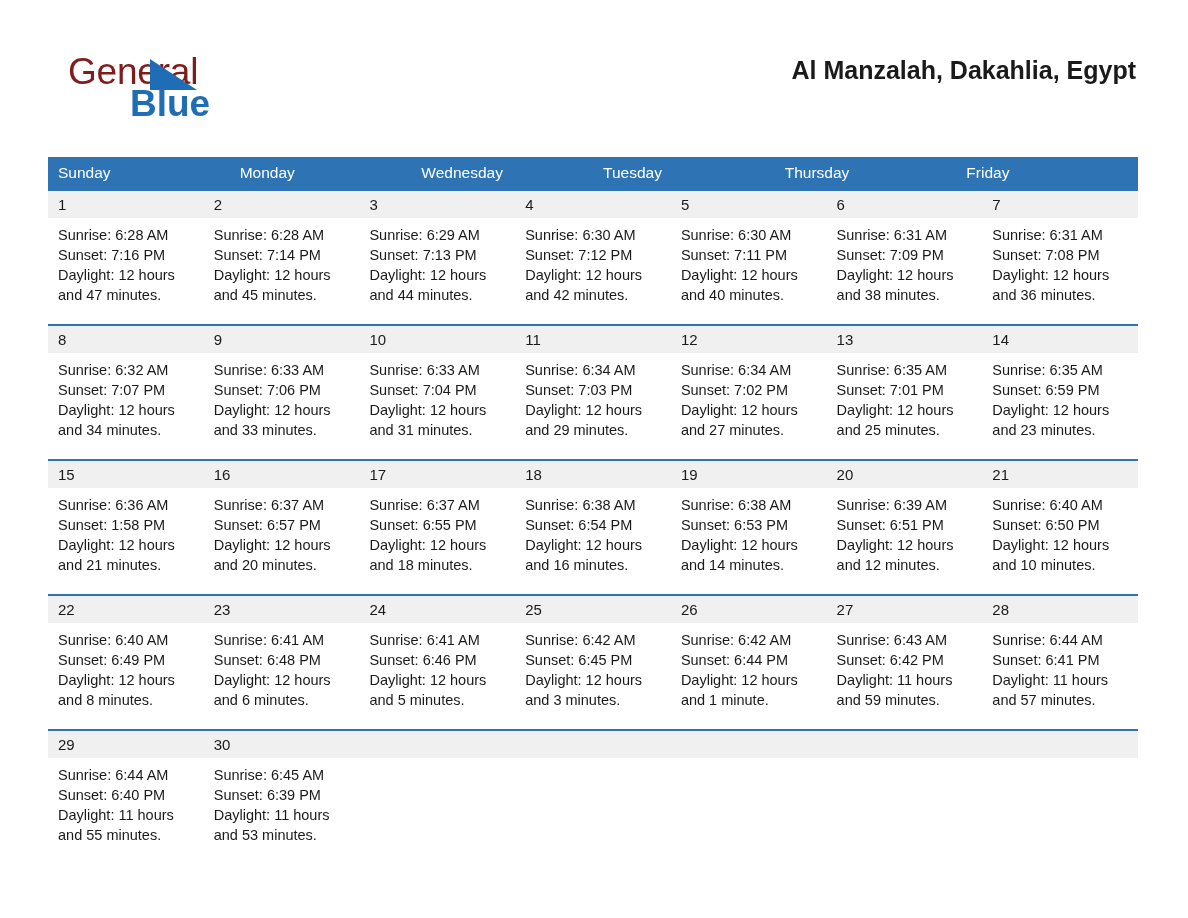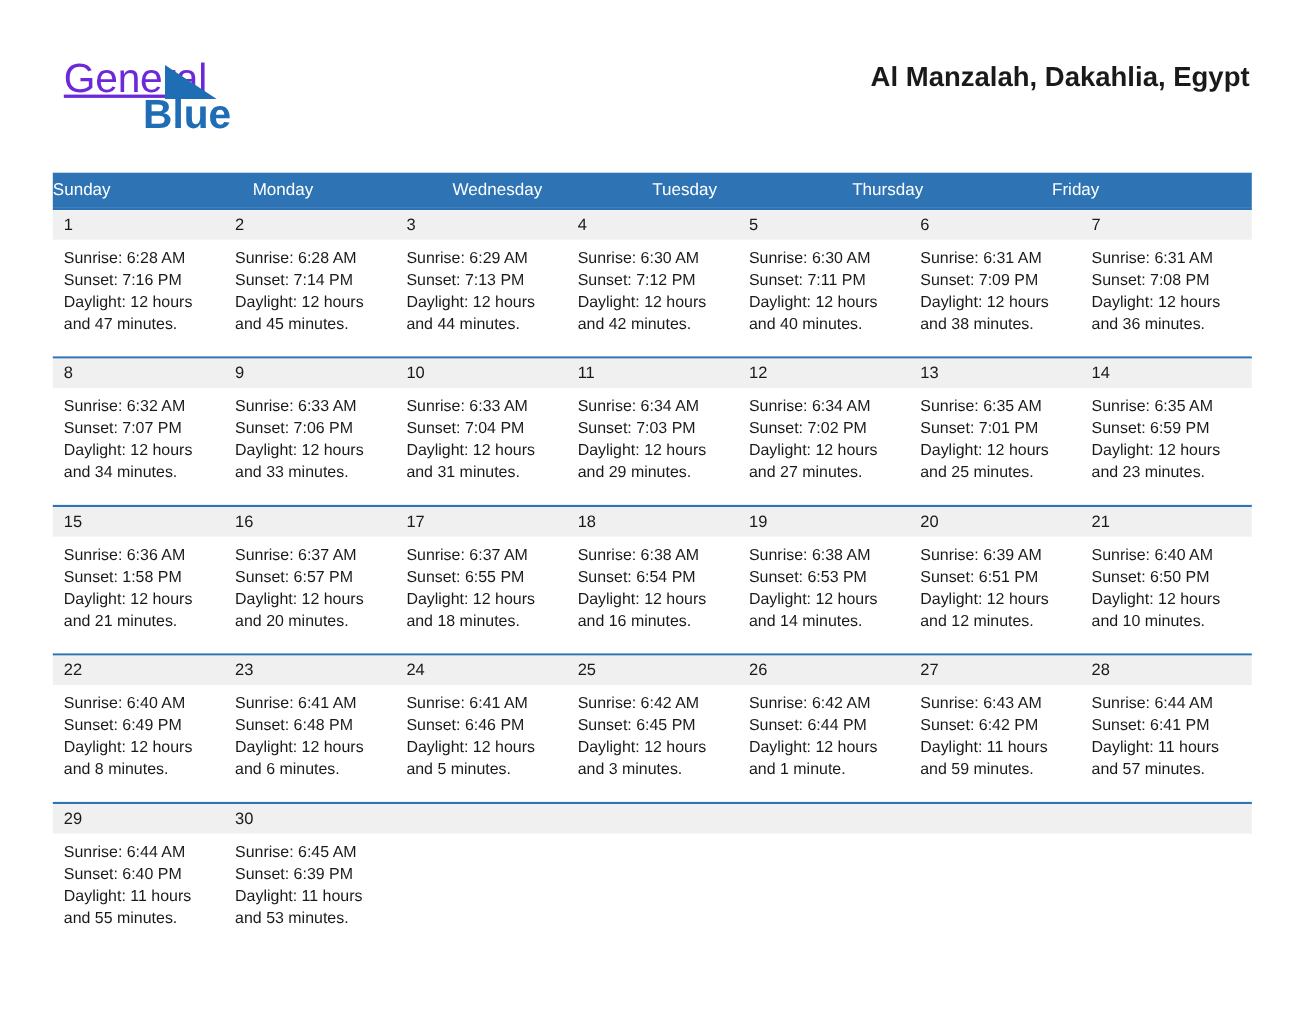--- a/index.html
+++ b/index.html
@@ -34,28 +34,27 @@
 
   .brand {
     position: absolute;
     left: 57px;
     top: 52px;
     width: 260px;
     height: 80px;
   }
   .brand-general {
     position: absolute;
-    left: 1px;
+    left: 11px;
     top: 0;
     font-size: 37px;
     line-height: 40px;
-    color: #6d28d9;
+    color: #7f1d1d;
     letter-spacing: -0.2px;
     font-weight: 400;
-    text-decoration: underline;
   }
   .brand-triangle {
     position: absolute;
     left: 93px;
     top: 7px;
     width: 0;
     height: 0;
     border-left: 47px solid #1f6db4;
     border-top: 31px solid transparent;
   }
@@ -104,20 +103,21 @@
     width: 100%;
     background: #2e74b5;
     height: 32px;
   }
   .weekday {
     flex: 1 1 0;
     min-width: 0;
     color: #ffffff;
     font-size: 15.5px;
     line-height: 32px;
+    padding-left: 10px;
     white-space: nowrap;
   }
 
   .week {
     width: 100%;
     border-top: 2px solid #2e74b5;
   }
   .week:first-of-type {
     border-top: none;
   }

